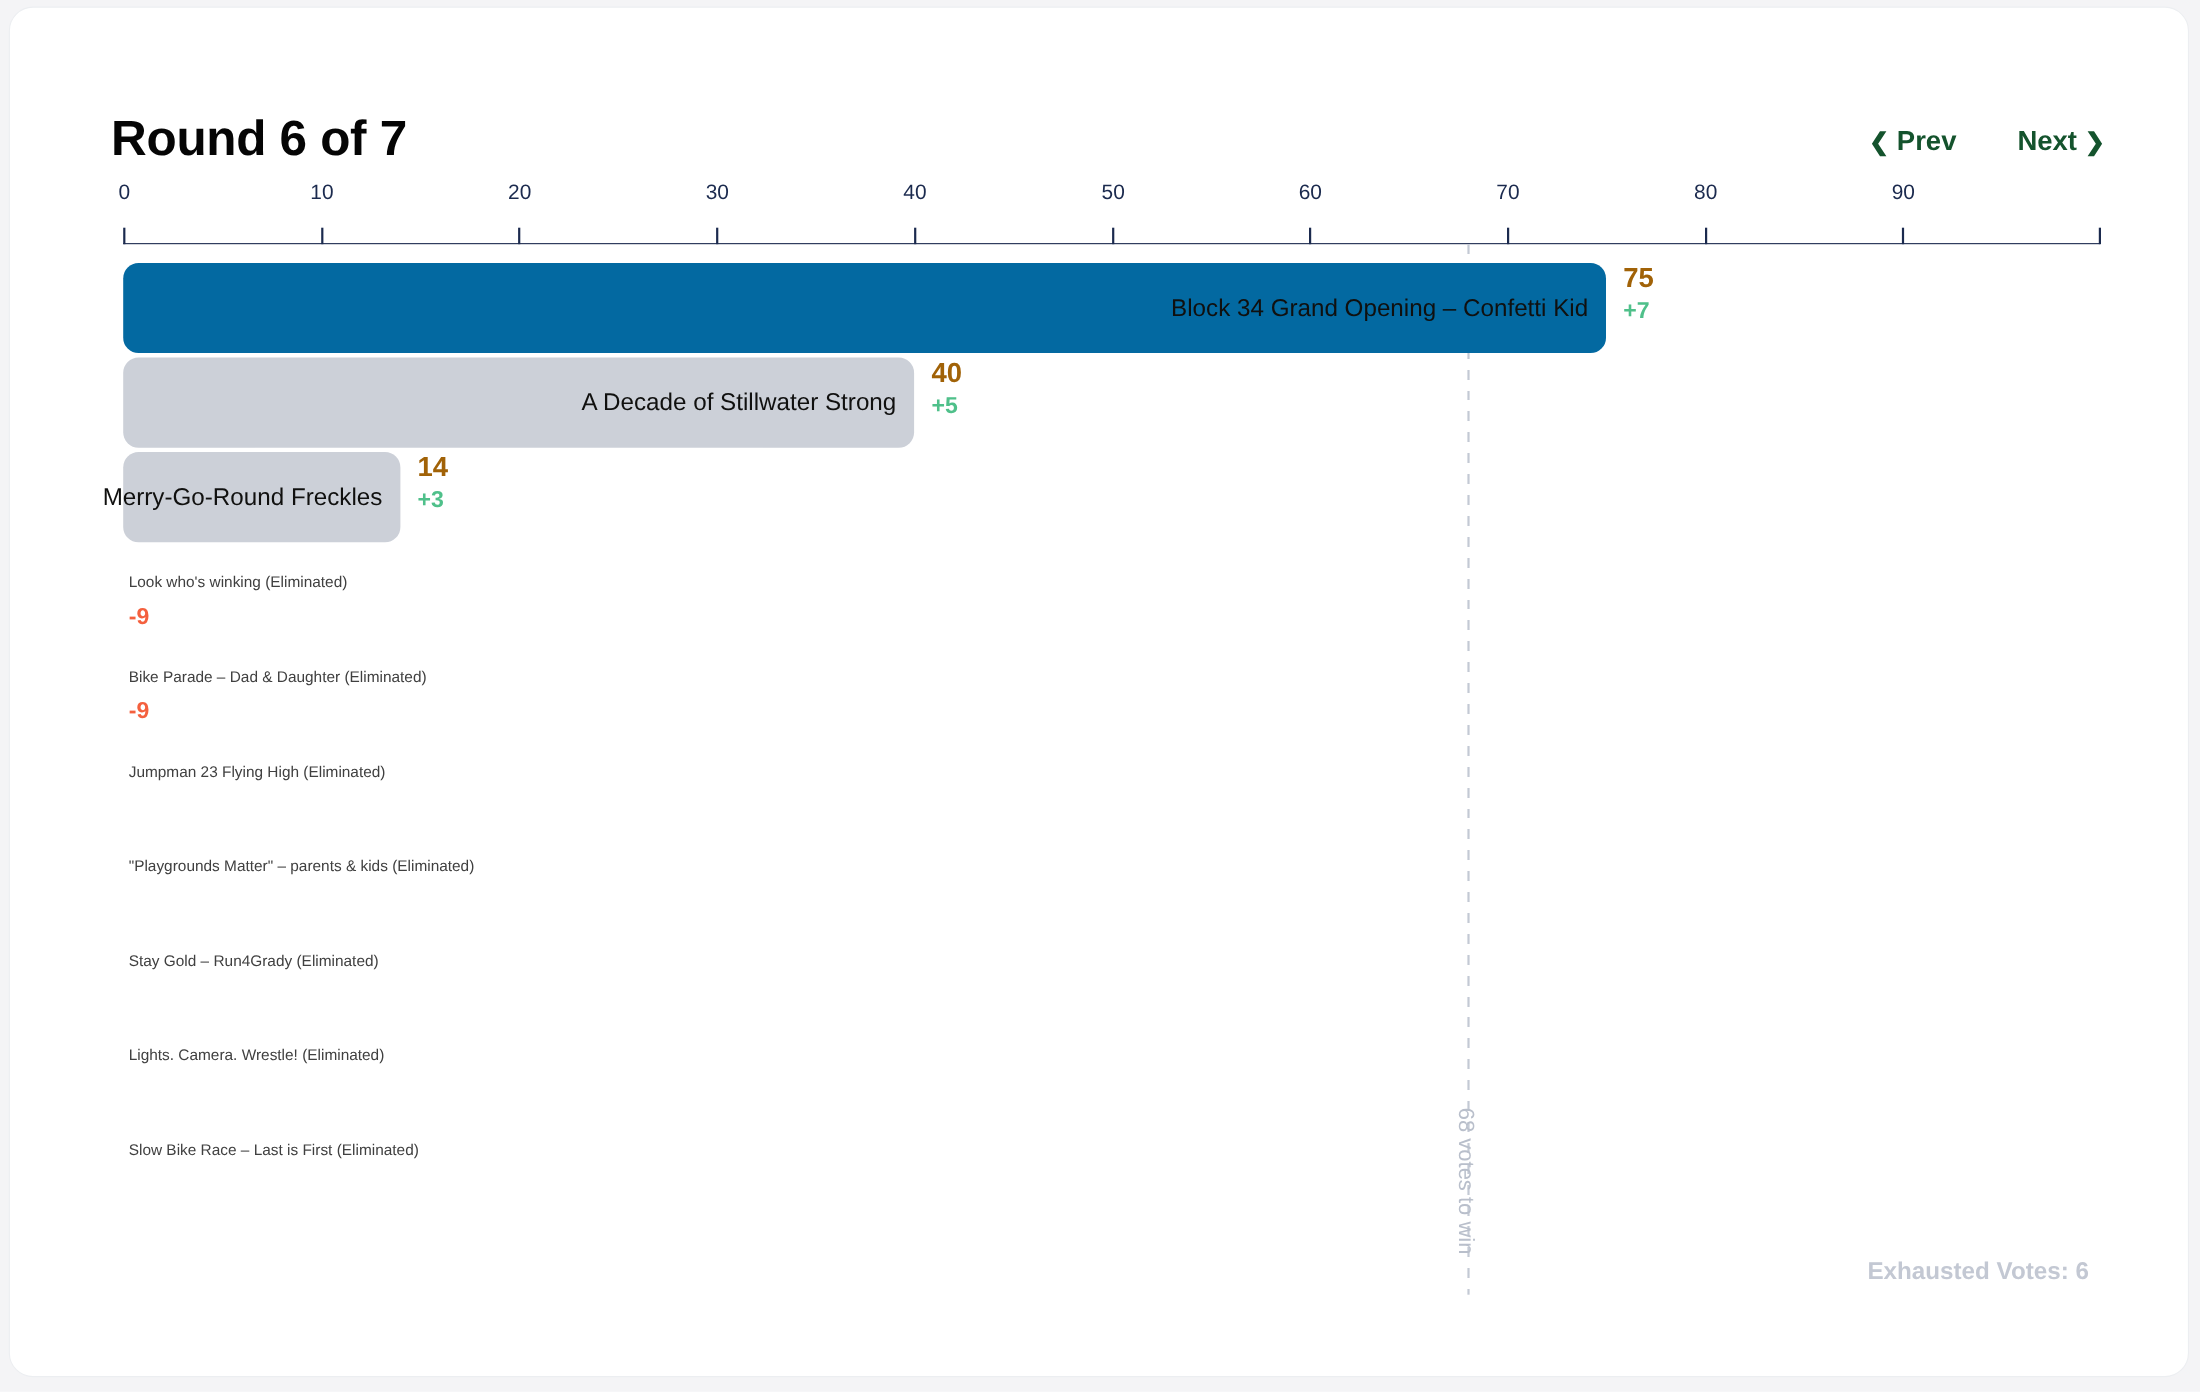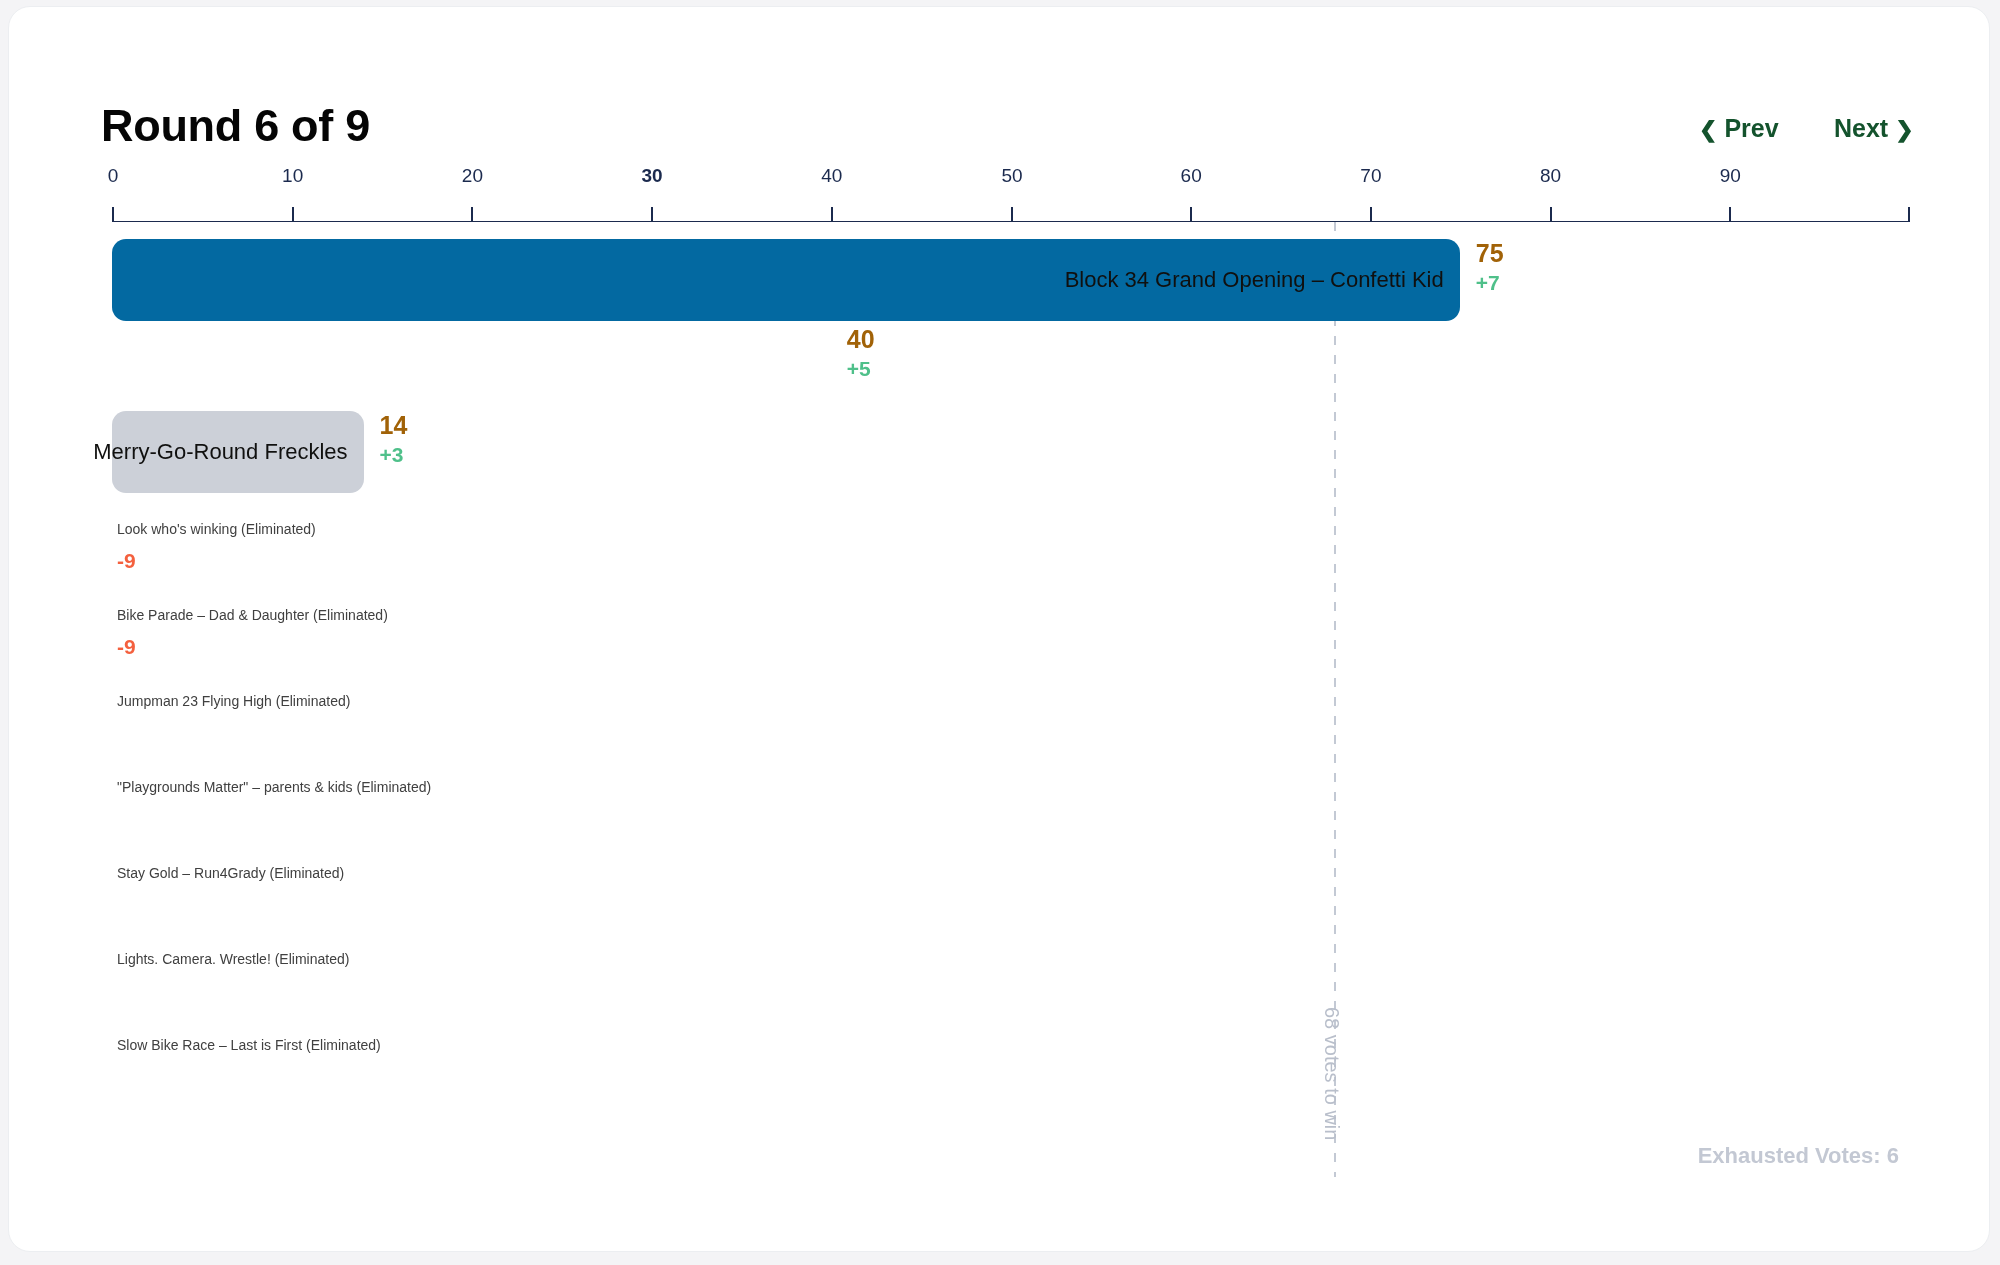--- a/index.html
+++ b/index.html
@@ -183,21 +183,21 @@
     font-weight: bold;
     color: #c3c8d3;
     white-space: nowrap;
   }
 </style>
 </head>
 <body>
 
 <div id="card">
 
-  <div id="page-title">Round 6 of 9</div>
+  <div id="page-title">Round 6 of 7</div>
 
   <div id="nav-prev" class="nav-link">
     <span class="nav-chev">❮</span>
     <span>Prev</span>
   </div>
 
   <div id="nav-next" class="nav-link">
     <span>Next</span>
     <span class="nav-chev">❯</span>
   </div>
@@ -205,21 +205,21 @@
   <div id="axis"></div>
   <div id="axis-endcap"></div>
   <div id="axis-ticks">
       <div class="tick" style="left: 103px;"></div>
       <div class="tick-label" style="left: 104px;">0</div>
       <div class="tick" style="left: 282.7px;"></div>
       <div class="tick-label" style="left: 283.7px;">10</div>
       <div class="tick" style="left: 462.4px;"></div>
       <div class="tick-label" style="left: 463.4px;">20</div>
       <div class="tick" style="left: 642.1px;"></div>
-      <div class="tick-label" style="left: 643.1px; font-weight: bold;">30</div>
+      <div class="tick-label" style="left: 643.1px;">30</div>
       <div class="tick" style="left: 821.8px;"></div>
       <div class="tick-label" style="left: 822.8px;">40</div>
       <div class="tick" style="left: 1001.5px;"></div>
       <div class="tick-label" style="left: 1003px;">50</div>
       <div class="tick" style="left: 1181.2px;"></div>
       <div class="tick-label" style="left: 1182.2px; text-align: center;">60</div>
       <div class="tick" style="left: 1360.9px;"></div>
       <div class="tick-label" style="left: 1361.9px;">70</div>
       <div class="tick" style="left: 1540.6px;"></div>
       <div class="tick-label" style="left: 1541.6px;">80</div>
@@ -234,20 +234,23 @@
       <div class="row" style="top: 224px;">
         <div class="bar green" style="width: 1347.75px;">
           <div class="bar-label">Block 34 Grand Opening – Confetti Kid</div>
         </div>
         <div class="value-block" style="left: 1466.75px;">
           <div class="value-total">75</div>
           <div class="value-delta delta-pos">+7</div>
         </div>
       </div>
       <div class="row" style="top: 310px;">
+        <div class="bar grey" style="width: 718.8px;">
+          <div class="bar-label">A Decade of Stillwater Strong</div>
+        </div>
         <div class="value-block" style="left: 837.8px;">
           <div class="value-total">40</div>
           <div class="value-delta delta-pos">+5</div>
         </div>
       </div>
       <div class="row" style="top: 396px;">
         <div class="bar grey" style="width: 251.58px;">
           <div class="bar-label">Merry-Go-Round Freckles</div>
         </div>
         <div class="value-block" style="left: 370.58px;">

